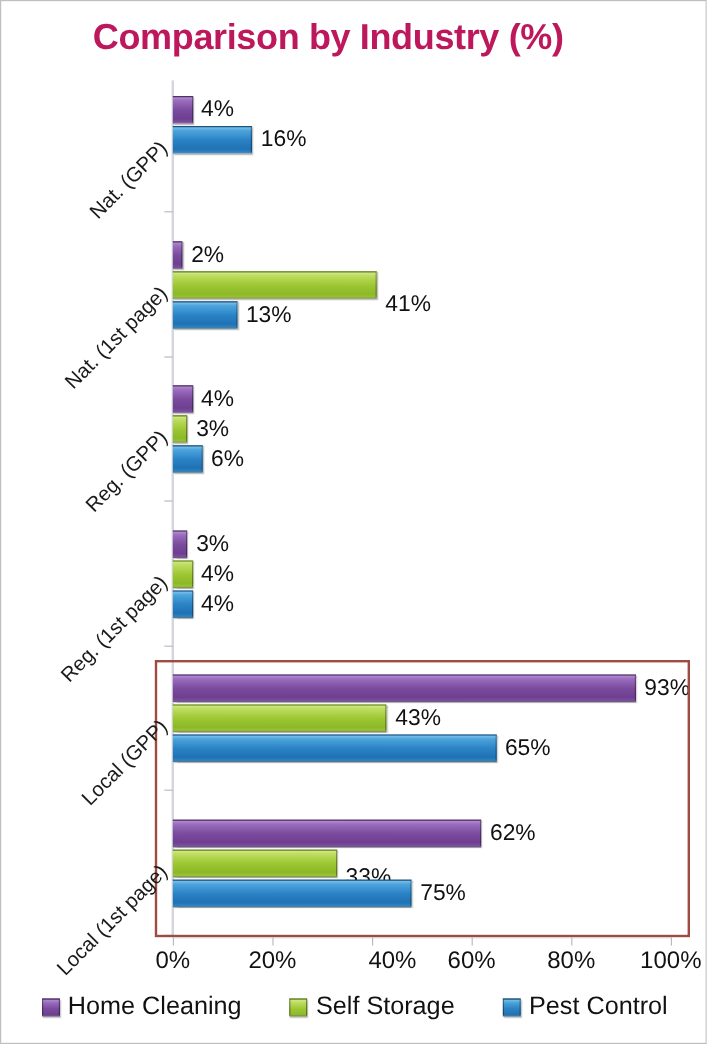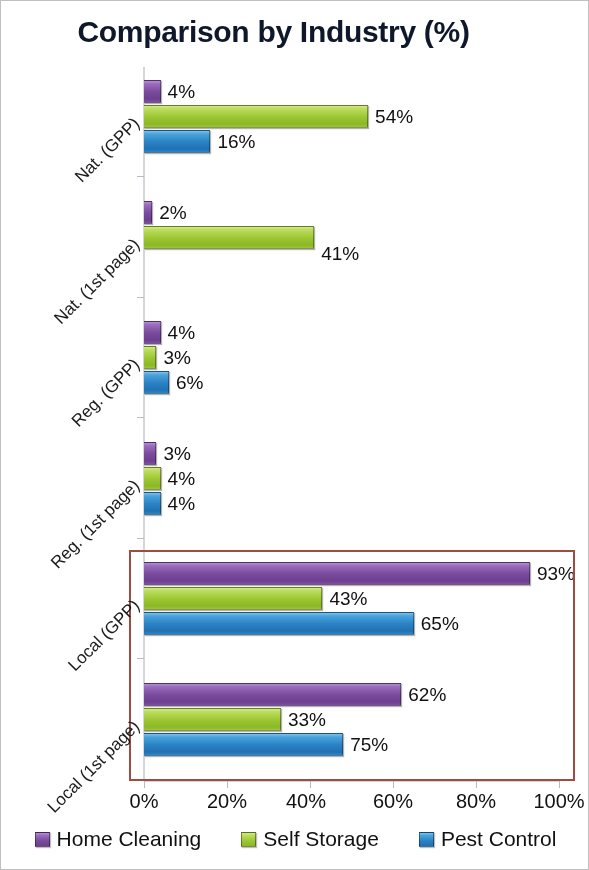--- a/index.html
+++ b/index.html
@@ -15,21 +15,21 @@
     border: 1px solid #bfbfbf;
     overflow: hidden;
   }
   
   #chart-title {
     position: absolute;
     left: 0; top: 14px; width: 545px;
     text-align: center;
     font-size: 30px;
     font-weight: bold;
-    color: #0f172a;
+    color: #be185d;
     letter-spacing: -0.3px;
     white-space: nowrap;
   }
   
   #plot-area {
     position: absolute;
     left: 143px; top: 66px;
     width: 415px; height: 714px;
   }
   #axis-line {
@@ -170,38 +170,38 @@
   <div id="chart-title">Comparison by Industry (%)</div>
 
   <div id="plot-area">
     <div id="axis-line"></div>
   <div class="cat-group" style="top: 12px;">
         <div class="bar-row">
           <div class="bar series-0" style="width: 16.6px;"></div>
           <div class="bar-label" style="left: 23.6px;">4%</div>
         </div>
         <div class="bar-row">
-          <div class="bar series-1" style="width: 224.1px;"></div>
-          <div class="bar-label" style="left: 231.1px;">54%</div>
-        </div>
-        <div class="bar-row">
           <div class="bar series-2" style="width: 66.4px;"></div>
           <div class="bar-label" style="left: 73.4px;">16%</div>
         </div>
       </div>
       <div class="y-tick" style="top: 109px;"></div>
       <div class="cat-group" style="top: 132.6px;">
         <div class="bar-row">
           <div class="bar series-0" style="width: 8.3px;"></div>
           <div class="bar-label" style="left: 15.3px;">2%</div>
         </div>
         <div class="bar-row">
           <div class="bar series-1" style="width: 170.15px;"></div>
           <div class="bar-label" style="left: 177.15px; margin-top: 16px;">41%</div>
         </div>
+        <div class="bar-row">
+          <div class="bar series-2" style="width: 53.95px;"></div>
+          <div class="bar-label" style="left: 60.95px;">13%</div>
+        </div>
       </div>
       <div class="y-tick" style="top: 229.6px;"></div>
       <div class="cat-group" style="top: 253.2px;">
         <div class="bar-row">
           <div class="bar series-0" style="width: 16.6px;"></div>
           <div class="bar-label" style="left: 23.6px;">4%</div>
         </div>
         <div class="bar-row">
           <div class="bar series-1" style="width: 12.45px;"></div>
           <div class="bar-label" style="left: 19.45px;">3%</div>
@@ -242,21 +242,21 @@
         </div>
       </div>
       <div class="y-tick" style="top: 591.4px;"></div>
       <div class="cat-group" style="top: 615px;">
         <div class="bar-row">
           <div class="bar series-0" style="width: 257.3px;"></div>
           <div class="bar-label" style="left: 264.3px;">62%</div>
         </div>
         <div class="bar-row">
           <div class="bar series-1" style="width: 136.95px;"></div>
-          <div class="bar-label" style="left: 143.95px;">33%</div>
+          <div class="bar-label" style="left: 143.95px; margin-top: 12px;">33%</div>
         </div>
         <div class="bar-row">
           <div class="bar series-2" style="width: 199.2px;"></div>
           <div class="bar-label" style="left: 206.2px;">75%</div>
         </div>
       </div>
       <div class="y-tick" style="top: 712px;"></div>
     </div>
 
   <div id="highlight-box"></div>
@@ -282,20 +282,20 @@
     <div class="cat-label" style="left: -2px; width: 138px; top: 230.6px;">Nat. (1st page)</div>
     <div class="cat-label" style="left: -2px; width: 138px; top: 351.2px;">Reg. (GPP)</div>
     <div class="cat-label" style="left: -2px; width: 138px; top: 471.8px;">Reg. (1st page)</div>
     <div class="cat-label" style="left: -2px; width: 138px; top: 592.4px;">Local (GPP)</div>
     <div class="cat-label" style="left: -2px; width: 138px; top: 713px;">Local (1st page)</div>
     <div class="x-tick" style="left: 143px;"></div>
     <div class="x-label" style="left: 143px;">0%</div>
     <div class="x-tick" style="left: 226px;"></div>
     <div class="x-label" style="left: 226px;">20%</div>
     <div class="x-tick" style="left: 309px;"></div>
-    <div class="x-label" style="left: 305px;">40%</div>
+    <div class="x-label" style="left: 326px;">40%</div>
     <div class="x-tick" style="left: 392px;"></div>
     <div class="x-label" style="left: 392px;">60%</div>
     <div class="x-tick" style="left: 475px;"></div>
     <div class="x-label" style="left: 475px;">80%</div>
     <div class="x-tick" style="left: 558px;"></div>
     <div class="x-label" style="left: 558px;">100%</div>
   </div>
 
 </body></html>

